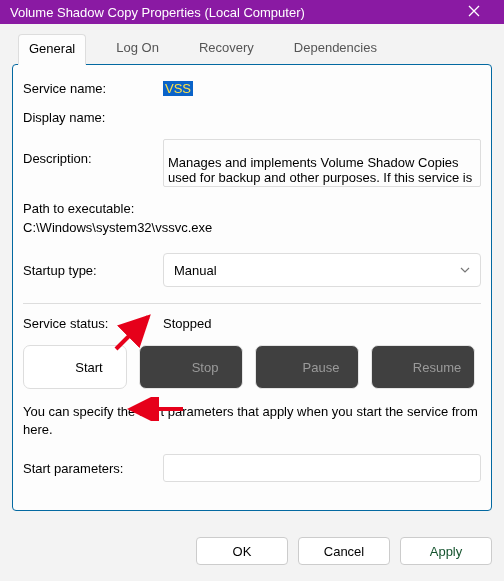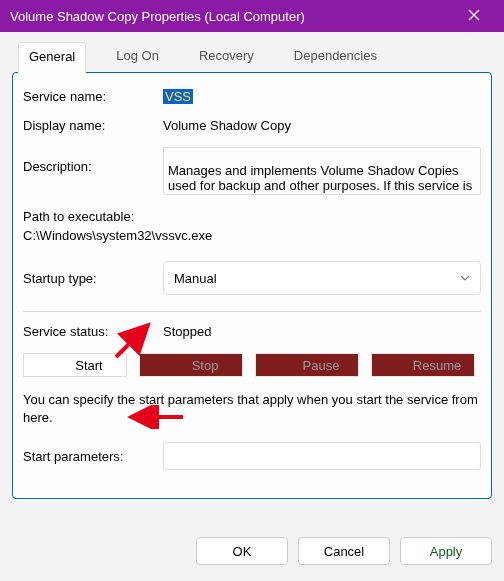--- a/index.html
+++ b/index.html
@@ -1,35 +1,35 @@
 <!DOCTYPE html>
 <html><head>
   <meta charset="utf-8">
   <style>
     * { box-sizing: border-box; margin: 0; padding: 0; font-family: "Segoe UI", Tahoma, sans-serif; }
     body { width: 504px; height: 581px; background: #f3f3f3; position: relative; overflow: hidden; }
-    .titlebar { height: 32px; background: #8a1aa3; color: #fff; display: flex; align-items: center; padding: 8px 10px; }
+    .titlebar { height: 24px; background: #8a1aa3; color: #fff; display: flex; align-items: center; padding: 8px 10px; }
     .titlebar .title { flex: 1; font-size: 13px; }
     .titlebar .close { width: 40px; text-align: center; font-size: 14px; }
     .tabs { display: flex; gap: 20px; padding: 10px 12px 0 18px; font-size: 13px; color: #555; }
     .tab { padding: 6px 10px 8px; cursor: pointer; }
     .tab.active { background: #fdfdfd; border: 1px solid #ddd; border-bottom-color: #fdfdfd; border-radius: 4px 4px 0 0; color: #000; position: relative; z-index: 2; }
     .panel { margin: 0 12px 0 12px; background: #fdfdfd; border: 1px solid #0369a1; border-radius: 4px; padding: 16px 10px 14px 10px; position: relative; margin-top: -1px; }
     .row { display: flex; align-items: flex-start; font-size: 13px; color: #000; margin-bottom: 14px; }
     .row .label { width: 140px; flex-shrink: 0; }
     .hl { background: #0a63c9; color: #fde047; padding: 0 2px; }
     .desc-box { flex: 1; height: 48px; overflow: hidden; border: 1px solid #ddd; border-radius: 2px; padding: 16px 4px; font-size: 13px; line-height: 1.15; }
     .path-block { font-size: 13px; margin-bottom: 18px; }
     .path-block .p1 { margin-bottom: 4px; }
     .select { flex: 1; height: 28px; border: 1px solid #ddd; border-radius: 4px; display: flex; align-items: center; padding: 16px 10px; justify-content: space-between; font-size: 13px; background: #fff; }
     .select .chev svg { width: 10px; height: 10px; }
     .hr { border: none; border-top: 1px solid #ddd; margin: 16px 0 12px; }
     .btnrow { display: flex; gap: 12px; margin-bottom: 14px; position: relative; }
-    .btn { width: 104px; height: 24px; border: 1px solid #ddd; border-radius: 0; background: #fff; font-size: 13px; display: flex; align-items: center; justify-content: center; padding-left: 28px; }
-    .btn.disabled { color: #9a9a9a; background: #7f1d1d; border-color: #e5e5e5; }
+    .btn { width: 104px; height: 44px; border: 1px solid #ddd; border-radius: 7px; background: #fff; font-size: 13px; display: flex; align-items: center; justify-content: center; padding-left: 28px; }
+    .btn.disabled { color: #9a9a9a; background: #404040; border-color: #e5e5e5; }
     .note { font-size: 13px; line-height: 1.35; margin-bottom: 16px; }
     .paraminput { flex: 1; height: 28px; border: 1px solid #ddd; border-radius: 3px; background: #fff; font-size: 13px; padding: 0 6px; }
     .footer { position: absolute; bottom: 16px; right: 12px; display: flex; gap: 10px; }
     .footer .fbtn { width: 92px; height: 28px; border: 1px solid #ccc; border-radius: 4px; background: #fff; font-size: 13px; display: flex; align-items: center; justify-content: center; }
     .footer .fbtn.disabled { color: #14532d; }
     .arrow { position: absolute; pointer-events: none; z-index: 10; }
     .arrow svg { display: block; }
   </style>
 </head>
 <body>
@@ -52,21 +52,20 @@
 
 <div class="panel">
 
   <div class="row">
     <div class="label">Service name:</div>
     <div><span class="hl">VSS</span></div>
   </div>
 
   <div class="row">
     <div class="label">Display name:</div>
-    <div>Volume Shadow Copy</div>
   </div>
 
   <div class="row">
     <div class="label" style="padding-top:12px">Description:</div>
     <div class="desc-box">Manages and implements Volume Shadow Copies used for backup and other purposes. If this service is stopped, shadow copies will be unavailable for</div>
   </div>
 
   <div class="path-block">
     <div class="p1">Path to executable:</div>
     <div>C:\Windows\system32\vssvc.exe</div>

